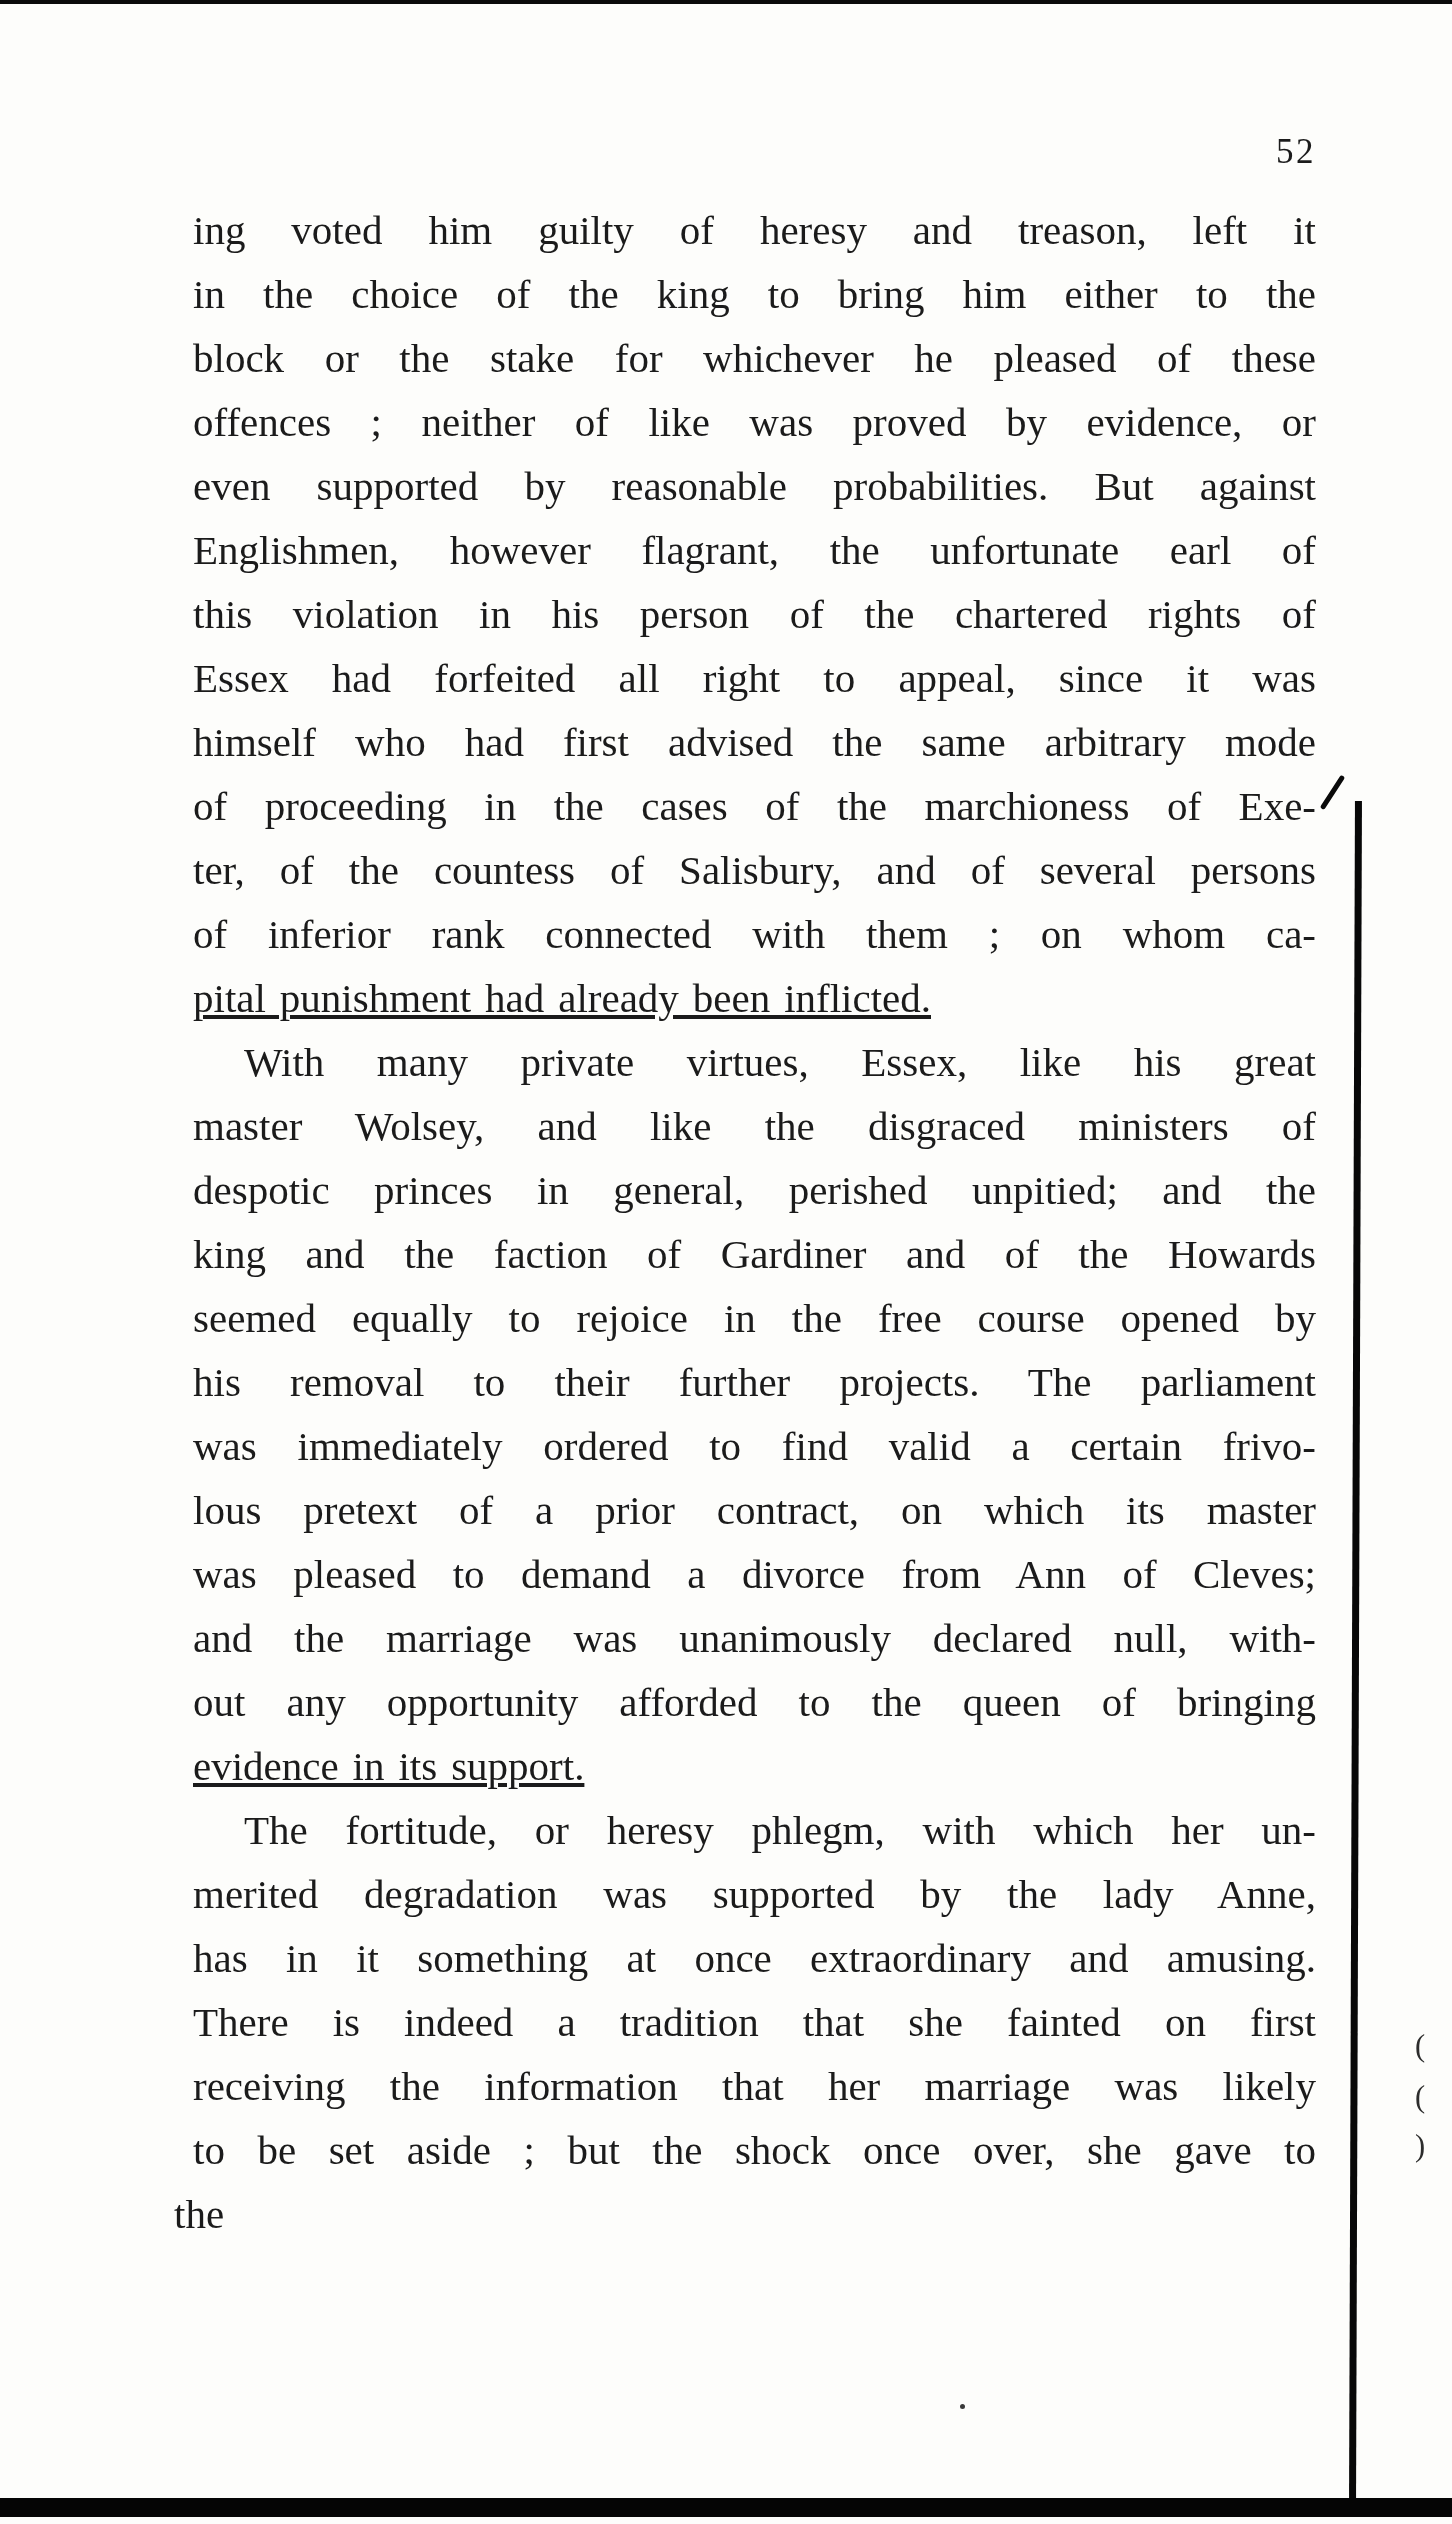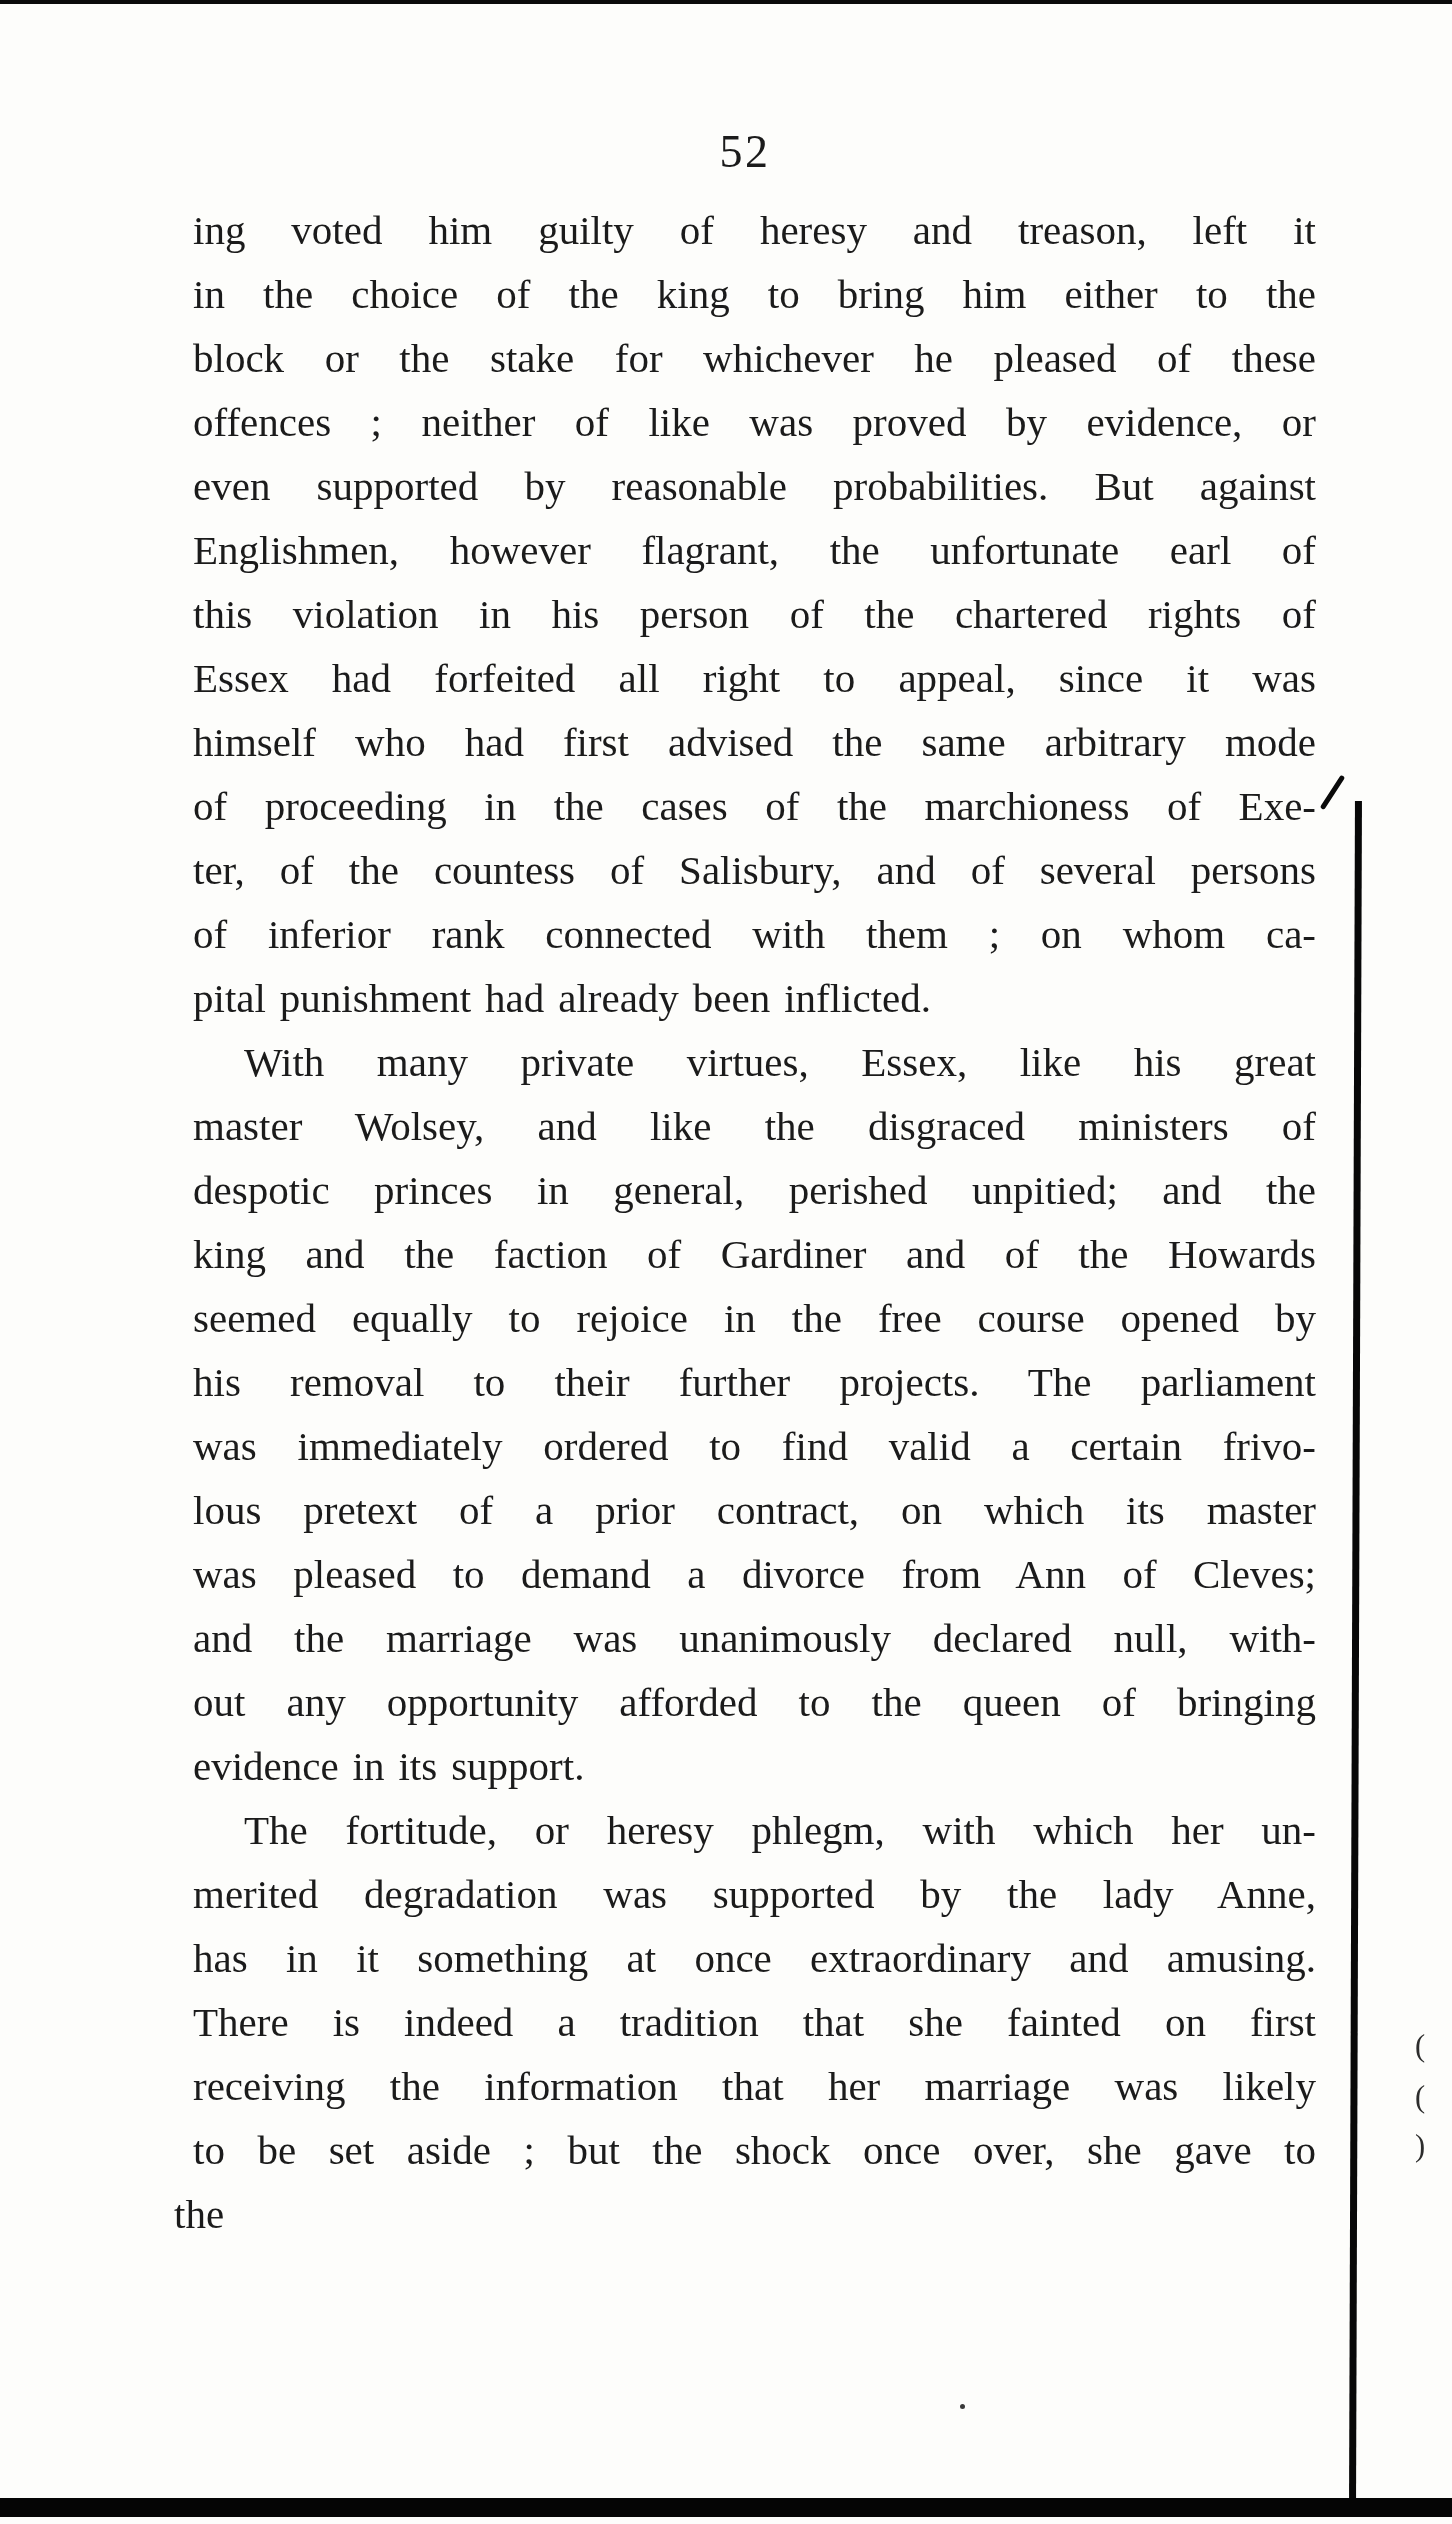--- a/index.html
+++ b/index.html
@@ -71,38 +71,38 @@
 
   
   .text-area {
     position: absolute;
     left: 174px;
     top: 126px;
     width: 1142px;
   }
 
   .page-number {
-    text-align: center;
-    font-size: 46px;
+    text-align: right;
+    font-size: 35px;
     line-height: 51px;
     letter-spacing: 2.5px;
     margin-bottom: 21px;
   }
 
   .line {
     font-size: 41px;
     line-height: 64px;
     word-spacing: 0.09em;
     text-align: justify;
     text-align-last: justify;
     white-space: normal;
     margin-left: 19px;
   }
   .line.indent { padding-left: 51px; }
-  .line.short { text-align-last: left; }
+  .line.short { text-align-last: left; text-decoration: underline; }
 
   .catchword-row {
     font-size: 41px;
     line-height: 64px;
     padding-right: 49px;
   }
 </style>
 </head>
 <body>
 

